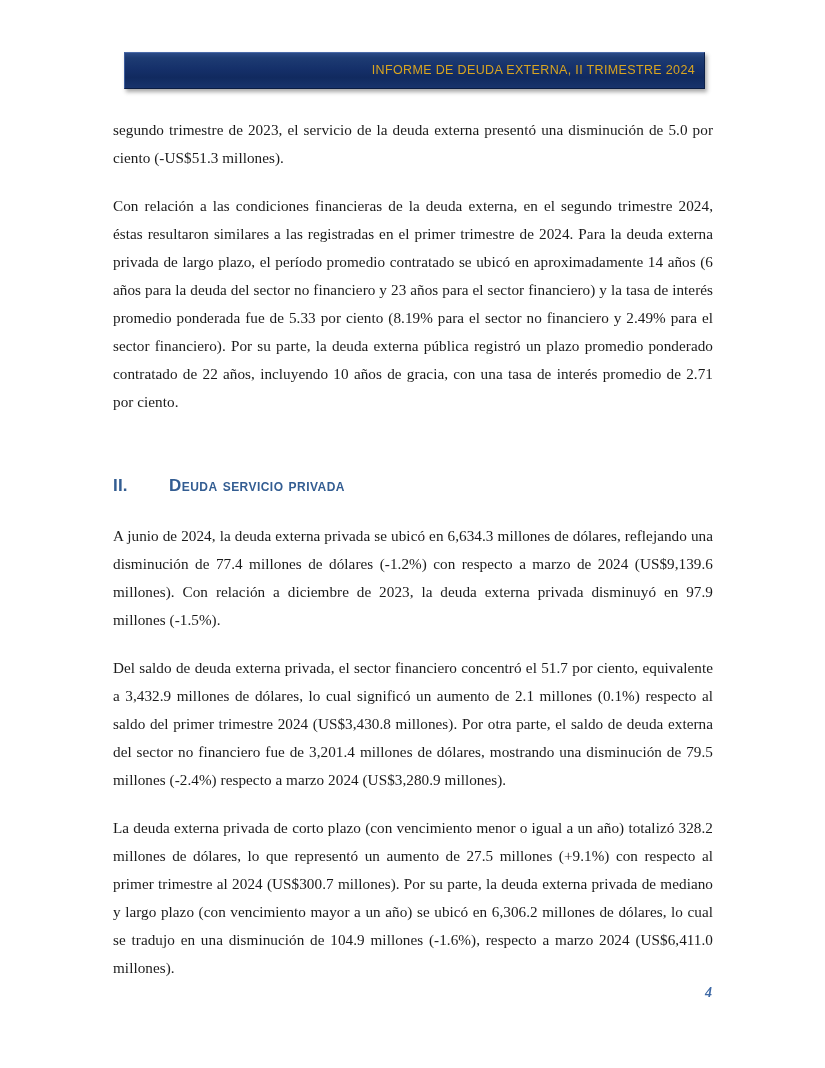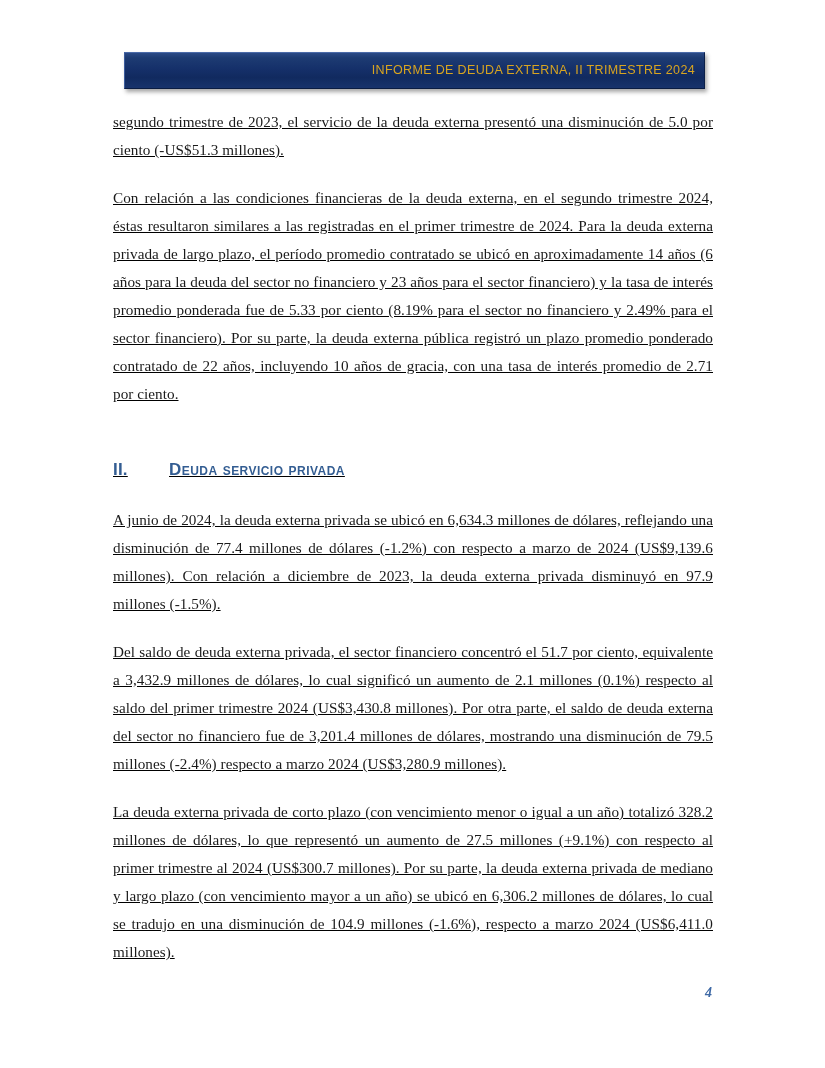--- a/index.html
+++ b/index.html
@@ -52,44 +52,43 @@
     color: #d9a520;
     padding-right: 9px;
     white-space: nowrap;
     line-height: 1;
   }
 
   
   .content {
     position: absolute;
     left: 113px;
-    top: 108px;
+    top: 116px;
     width: 600px;
-    text-decoration: underline;
   }
 
   p.body-text {
     margin: 0 0 20px 0;
     font-family: "Liberation Serif", serif;
     font-size: 15.2px;
     line-height: 28px;
     color: #1a1a1a;
     text-align: justify;
     text-justify: inter-word;
     letter-spacing: 0.05px;
   }
   p.body-text:last-child { margin-bottom: 16px; }
 
   .spacer-before-heading { height: 24px; }
 
   
   .section-heading {
     display: flex;
     align-items: baseline;
-    margin: 8px 0 26px 0;
+    margin: 16px 0 26px 0;
     color: #335d92;
     font-family: "Liberation Sans", sans-serif;
     font-weight: bold;
   }
   .section-num {
     font-size: 17px;
     width: 56px;
     flex: 0 0 56px;
     letter-spacing: 0.2px;
   }

